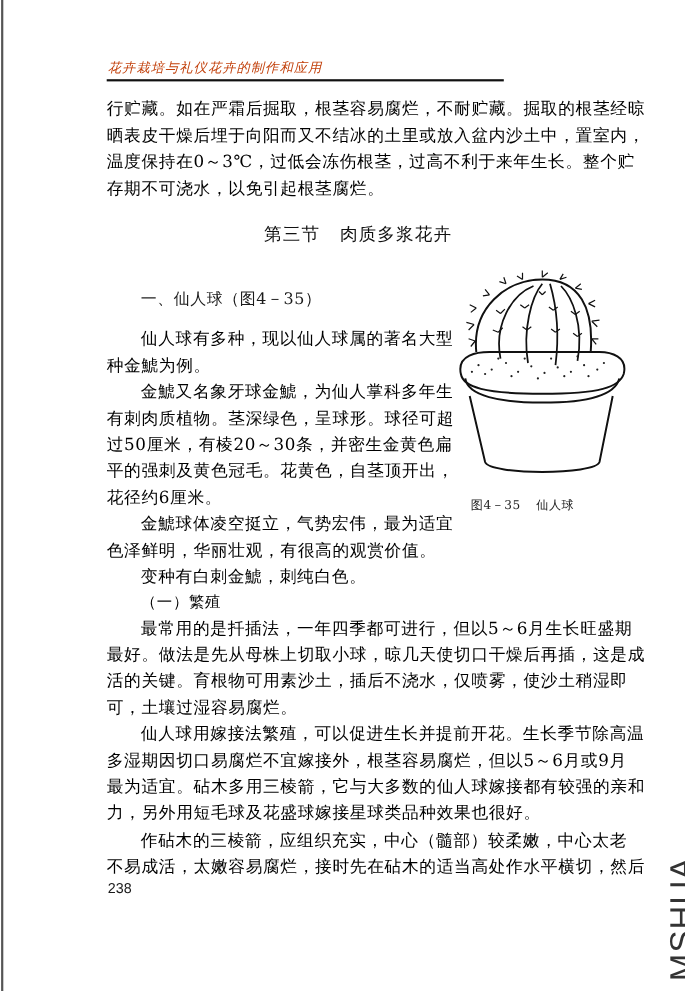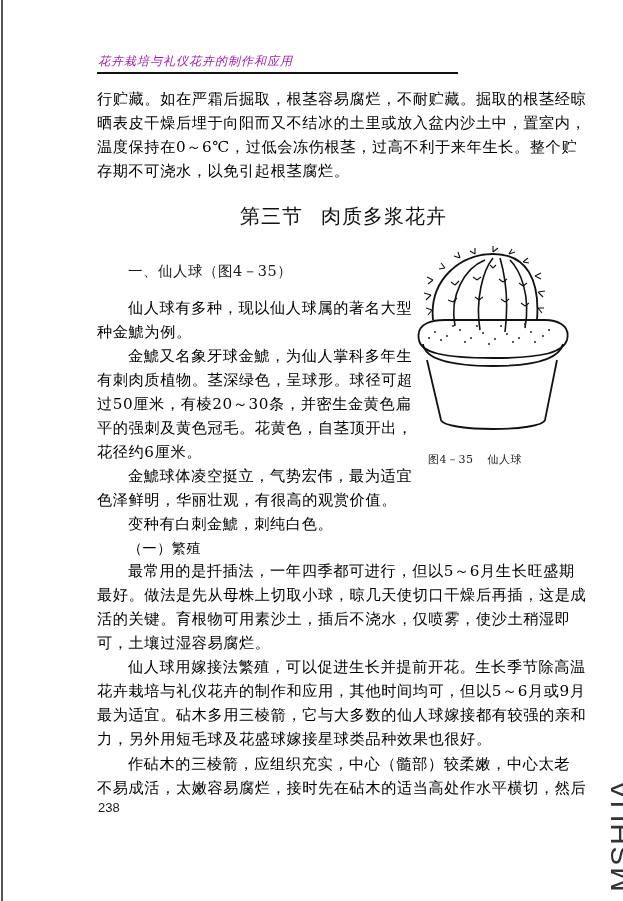--- a/index.html
+++ b/index.html
@@ -3,30 +3,30 @@
 <meta charset="utf-8">
 <style>
   html, body { margin: 0; padding: 0; }
   body {
     width: 623px; height: 901px; background: #ffffff; position: relative; overflow: hidden;
     font-family: "DejaVu Serif", "Liberation Serif", serif; color: #1a1a1a;
   }
   .left-border { position: absolute; left: 1px; top: 0; width: 2px; height: 901px; background: #555; }
   .running-head {
     position: absolute; left: 98px; top: 53px; font-size: 12px; letter-spacing: 1px;
-    font-style: italic; color: #a21caf;
+    font-style: italic; color: #c2410c;
   }
   .head-rule { position: absolute; left: 97px; top: 72px; width: 361px; height: 2px; background: #111; }
   .p {
     position: absolute; left: 97px; font-size: 15.2px; line-height: 24.2px; letter-spacing: 0.6px;
     white-space: nowrap; color: #000000;
   }
   .indent { padding-left: 31px; }
   .section-title {
-    position: absolute; left: 240px; top: 203px; font-size: 20px; letter-spacing: 1px; color: #111;
+    position: absolute; left: 240px; top: 203px; font-size: 16px; letter-spacing: 1px; color: #111;
   }
   .section-title .gap { display: inline-block; width: 18px; }
   .subhead { position: absolute; left: 128px; top: 262px; font-size: 14.5px; letter-spacing: 0.5px; }
   .figure { position: absolute; left: 405px; top: 240px; width: 175px; height: 210px; }
   .caption {
     position: absolute; left: 428px; top: 452px; font-size: 11px; letter-spacing: 0.5px; color: #222;
   }
   .caption .gap { display: inline-block; width: 14px; }
   .page-number { position: absolute; left: 98px; top: 776px; font-size: 13px; font-family: Liberation Sans, sans-serif; }
   .watermark {
@@ -39,21 +39,21 @@
 </head>
 <body>
 
 <div class="left-border"></div>
 
 <div class="running-head">花卉栽培与礼仪花卉的制作和应用</div>
 <div class="head-rule"></div>
 
 <div class="p" style="top:87px">行贮藏。如在严霜后掘取，根茎容易腐烂，不耐贮藏。掘取的根茎经晾</div>
 <div class="p" style="top:111px">晒表皮干燥后埋于向阳而又不结冰的土里或放入盆内沙土中，置室内，</div>
-<div class="p" style="top:135px">温度保持在0～6℃，过低会冻伤根茎，过高不利于来年生长。整个贮</div>
+<div class="p" style="top:135px">温度保持在0～3℃，过低会冻伤根茎，过高不利于来年生长。整个贮</div>
 <div class="p" style="top:159px">存期不可浇水，以免引起根茎腐烂。</div>
 
 <div class="section-title">
   <span>第三节</span><span class="gap"></span><span>肉质多浆花卉</span>
 </div>
 
 <div class="subhead">一、仙人球（图4－35）</div>
 
 <div class="p indent" style="top:296px">仙人球有多种，现以仙人球属的著名大型</div>
 <div class="p" style="top:320px">种金鯱为例。</div>
@@ -121,21 +121,21 @@
 </div>
 <div class="caption">
   <span>图4－35</span><span class="gap"></span><span>仙人球</span>
 </div>
 
 <div class="p indent" style="top:559px">最常用的是扦插法，一年四季都可进行，但以5～6月生长旺盛期</div>
 <div class="p" style="top:583px">最好。做法是先从母株上切取小球，晾几天使切口干燥后再插，这是成</div>
 <div class="p" style="top:607px">活的关键。育根物可用素沙土，插后不浇水，仅喷雾，使沙土稍湿即</div>
 <div class="p" style="top:631px">可，土壤过湿容易腐烂。</div>
 <div class="p indent" style="top:655px">仙人球用嫁接法繁殖，可以促进生长并提前开花。生长季节除高温</div>
-<div class="p" style="top:679px">花卉栽培与礼仪花卉的制作和应用，其他时间均可，但以5～6月或9月</div>
+<div class="p" style="top:679px">多湿期因切口易腐烂不宜嫁接外，根茎容易腐烂，但以5～6月或9月</div>
 <div class="p" style="top:703px">最为适宜。砧木多用三棱箭，它与大多数的仙人球嫁接都有较强的亲和</div>
 <div class="p" style="top:727px">力，另外用短毛球及花盛球嫁接星球类品种效果也很好。</div>
 <div class="p indent" style="top:752px">作砧木的三棱箭，应组织充实，中心（髓部）较柔嫩，中心太老</div>
 <div class="p" style="top:776px">不易成活，太嫩容易腐烂，接时先在砧木的适当高处作水平横切，然后</div>
 
 <div class="page-number" style="top:800px">238</div>
 
 <div class="watermark">MSHUA</div>
 
 </body></html>

